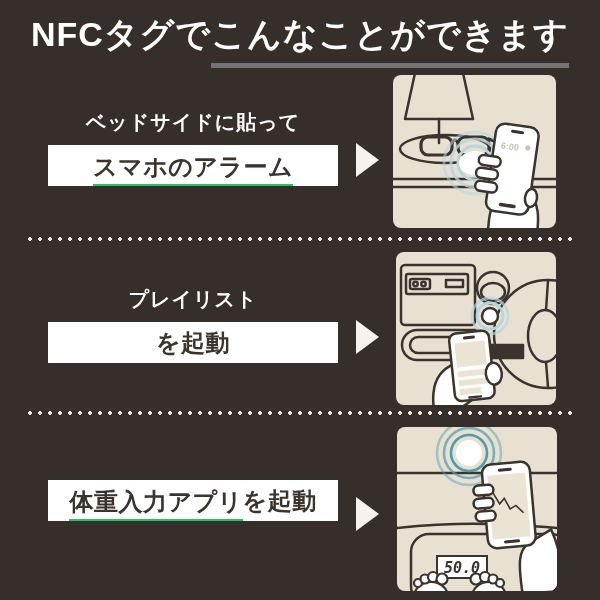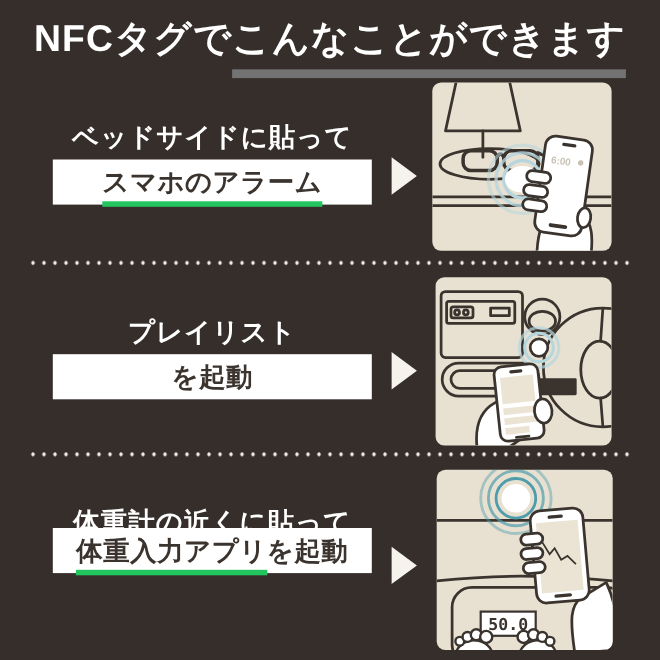--- a/index.html
+++ b/index.html
@@ -9,53 +9,53 @@
     font-family:"Liberation Sans","DejaVu Sans",sans-serif;
     -webkit-font-smoothing:antialiased;
   }
   
   .title{
     position:absolute;top:12px;left:0;width:600px;
     text-align:center;color:#ffffff;font-size:34px;font-weight:bold;
     letter-spacing:1px;white-space:nowrap;
   }
   .title .ul{
-    display:inline-block;border-bottom:8px solid #737373;padding-bottom:5px;
+    display:inline-block;border-bottom:5px solid #737373;padding-bottom:5px;
   }
   
   .row-line1{
     position:absolute;left:38px;width:310px;text-align:center;
-    color:#ffffff;font-size:24px;font-weight:bold;letter-spacing:1px;white-space:nowrap;
+    color:#ffffff;font-size:20px;font-weight:bold;letter-spacing:1px;white-space:nowrap;
   }
   .label-box{
     position:absolute;left:48px;width:290px;height:41px;background:#ffffff;
     display:flex;align-items:center;justify-content:center;
     color:#3a332e;font-size:24px;font-weight:bold;letter-spacing:0.5px;white-space:nowrap;
   }
   .label-box .hl{
-    display:inline-block;border-bottom:5px solid #22c55e;padding-bottom:1px;margin-bottom:-6px;
+    display:inline-block;border-bottom:2px solid #22c55e;padding-bottom:1px;margin-bottom:-6px;
   }
   
   .arrow{
     position:absolute;left:356px;width:0;height:0;
     border-top:17px solid transparent;border-bottom:17px solid transparent;
     border-left:23px solid #f6f3ed;
   }
   
   .dots{
     position:absolute;left:25px;width:550px;height:4px;
     background-image:radial-gradient(circle,#efeae2 1.6px,transparent 1.9px);
     background-size:10px 4px;background-repeat:repeat-x;
   }
   
   .illus{position:absolute;border-radius:8px;overflow:hidden;background:#e8e1d2;}
   .illus svg{display:block;width:100%;height:100%;}
   .i1{left:393px;top:75px;width:163px;height:153px;}
   .i2{left:396px;top:252px;width:160px;height:153px;}
-  .i3{left:397px;top:427px;width:160px;height:164px;}
+  .i3{left:397px;top:427px;width:160px;height:164px;font-style:italic;}
 </style>
 </head>
 <body>
 
 <div class="poster">
 
   <div class="title">
     <span>NFCタグで</span><span class="ul">こんなことができます</span>
   </div>
 
@@ -176,21 +176,20 @@
           </g>
           <rect x="69" y="144" width="14" height="2.5" rx="1.25" fill="#3a332e"></rect>
         </g>
         <ellipse cx="97" cy="124" rx="8" ry="11" fill="#ffffff" stroke="#3a332e" stroke-width="2.5"></ellipse>
       </g>
     </svg>
   </div>
 
   <div class="dots" style="top:411px"></div>
 
-  <div class="row-line1" style="top:459px">体重計の近くに貼って</div>
   <div class="label-box" style="top:480px">
     <span class="hl">体重入力アプリ</span>
       <span>を起動</span>
   </div>
   <div class="arrow" style="top:497px"></div>
 
   <div class="illus i3">
     <svg viewBox="0 0 160 164">
       <g stroke="#3a332e" stroke-width="2.5" fill="none" stroke-linecap="round" stroke-linejoin="round">
         <line x1="0" y1="46" x2="160" y2="46"></line>

